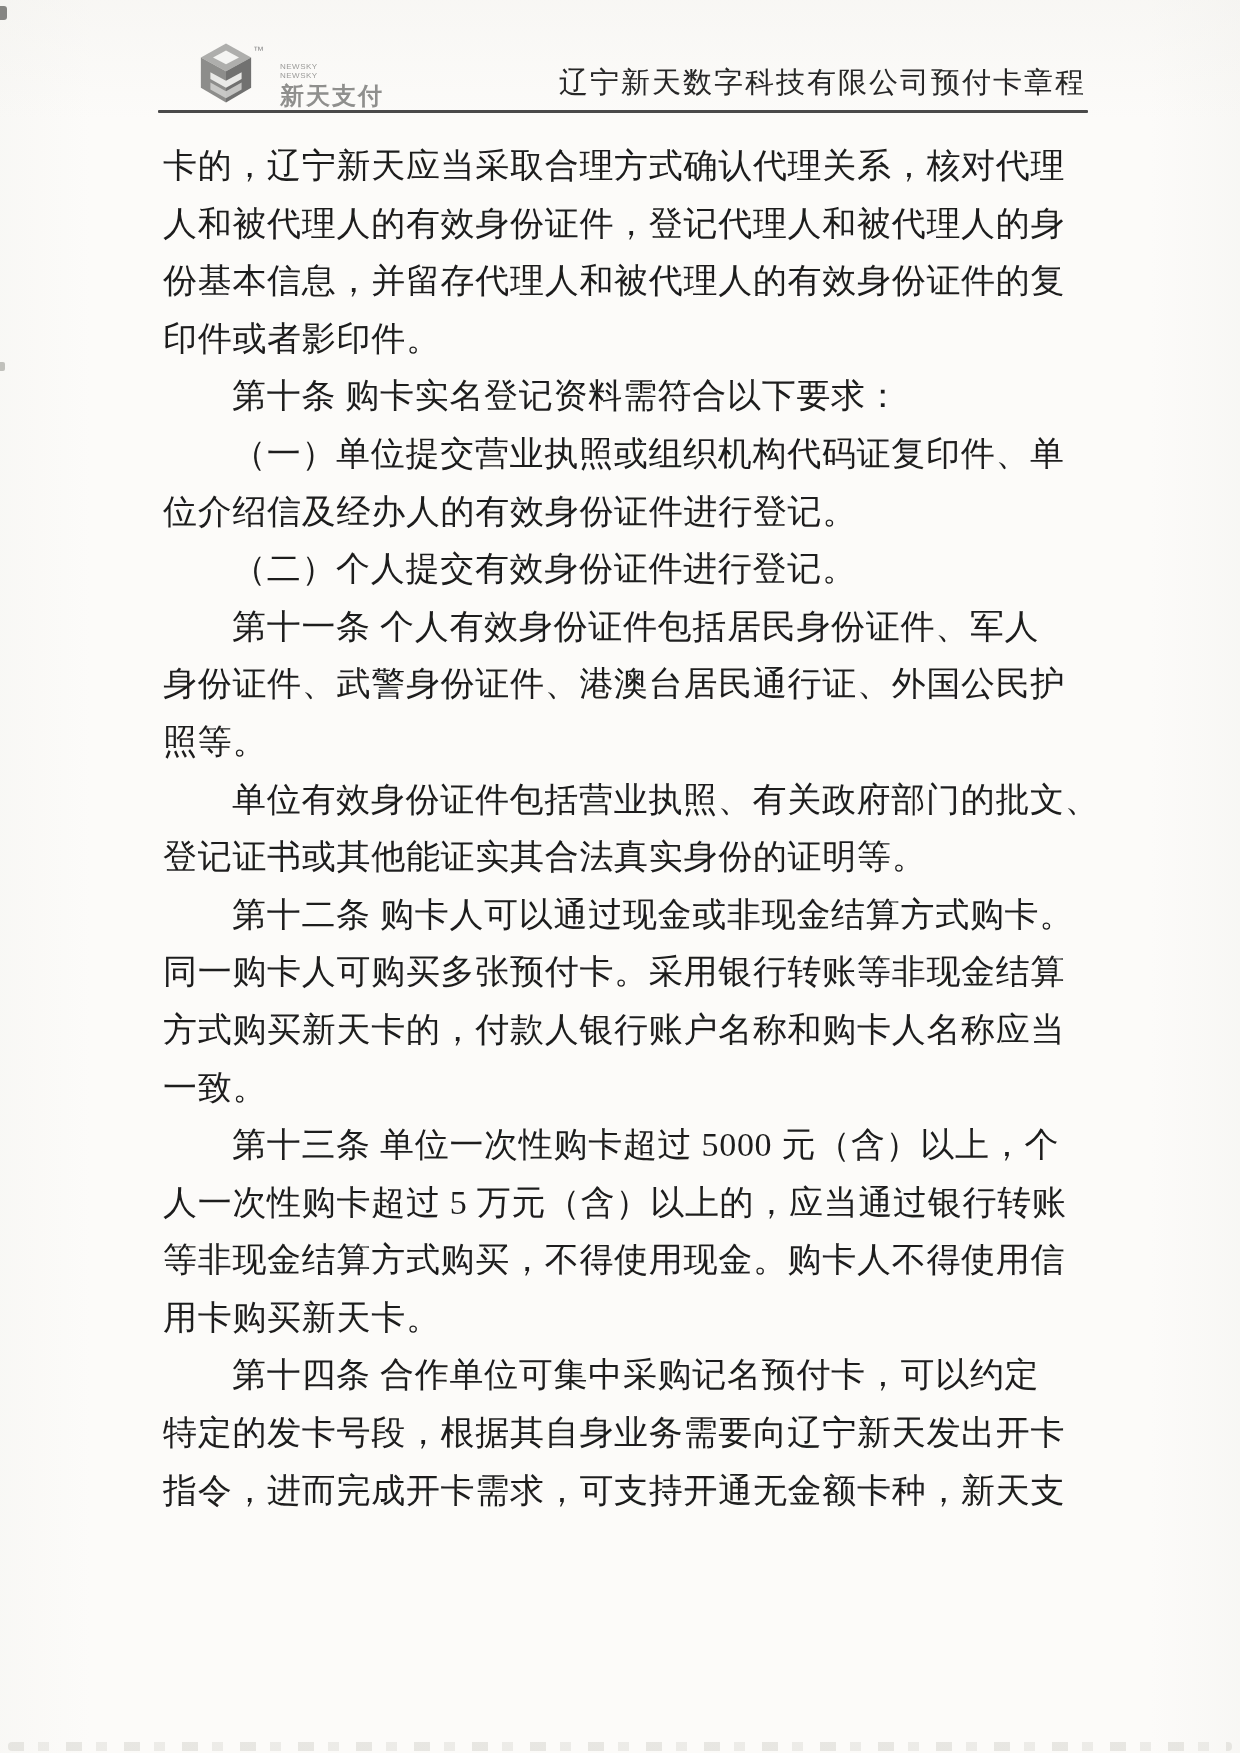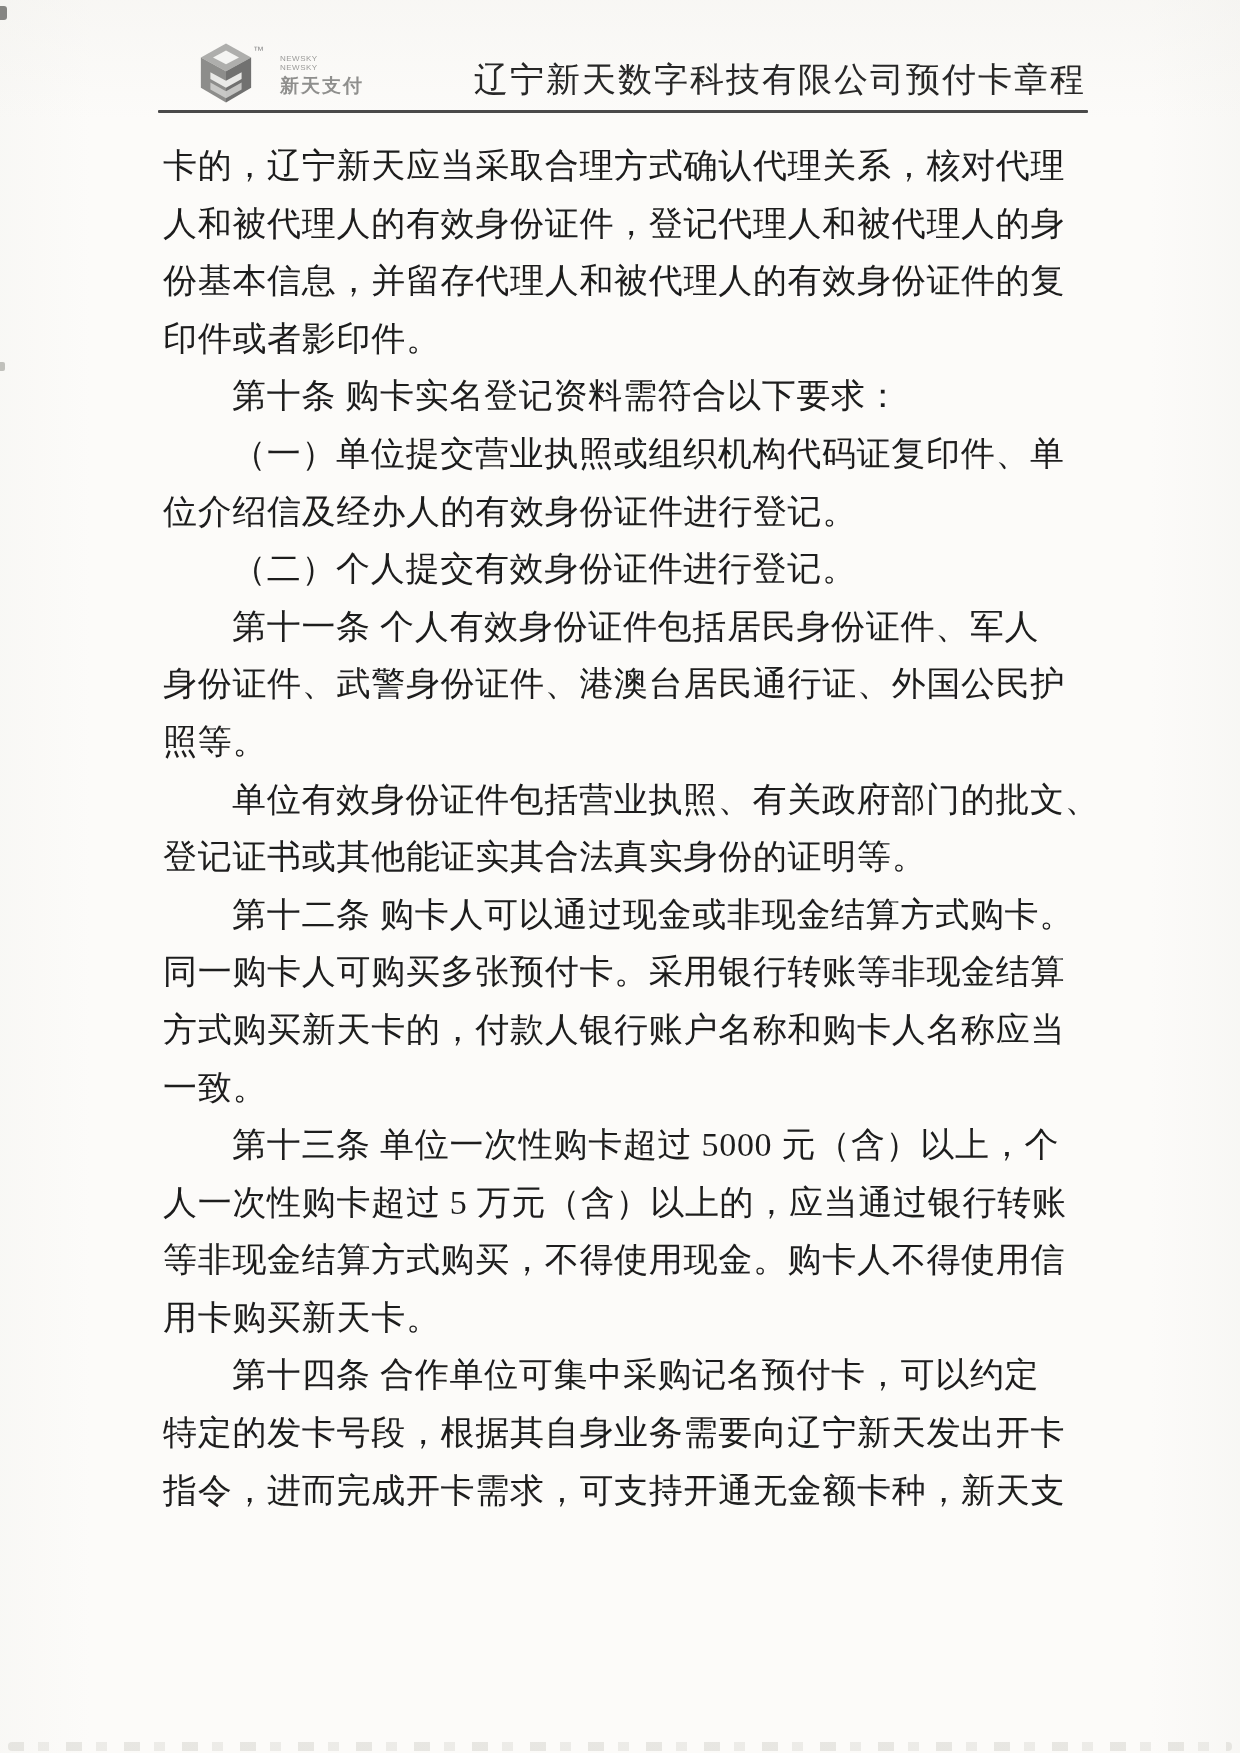--- a/index.html
+++ b/index.html
@@ -16,32 +16,32 @@
     position:absolute;inset:0;pointer-events:none;
     background:linear-gradient(180deg,rgba(240,239,235,.35),rgba(250,250,248,0) 120px),
                linear-gradient(90deg,rgba(238,238,234,.25),rgba(250,250,248,0) 90px,rgba(250,250,248,0) 1150px,rgba(238,238,234,.3));
   }
 
   
   .header{position:relative;height:113px;}
   .logo{position:absolute;left:200px;top:42px;display:flex;align-items:flex-start;}
   .logo-cube{width:52px;height:62px;display:block;}
   .logo-tm{font-size:11px;color:#8d8d8d;margin:2px 2px 0 1px;font-family:"Liberation Sans","DejaVu Sans",sans-serif;}
-  .logo-textcol{margin:12px 0 0 14px;line-height:1;}
+  .logo-textcol{margin:20px 0 0 14px;line-height:1;}
   .logo-brand-en{
     font-family:"Liberation Sans","DejaVu Sans",sans-serif;
     font-size:8px;letter-spacing:.5px;color:#9a9a98;line-height:9px;
   }
   .logo-brand-cn{
-    font-size:19px;color:#8f8f8d;letter-spacing:2px;margin-top:4px;
+    font-size:24px;color:#8f8f8d;letter-spacing:2px;margin-top:4px;
     font-weight:bold;
   }
   .doc-title{
     position:absolute;right:154px;bottom:10px;
-    font-size:34px;letter-spacing:2px;color:#272727;
+    font-size:29px;letter-spacing:2px;color:#272727;
     font-weight:500;white-space:nowrap;
   }
   .header-rule{
     position:absolute;left:158px;right:152px;bottom:0;
     height:3px;background:#4a4a4a;border-radius:1px;
   }
 
   
   .doc-body{
     margin:24px 0 0 163px;

